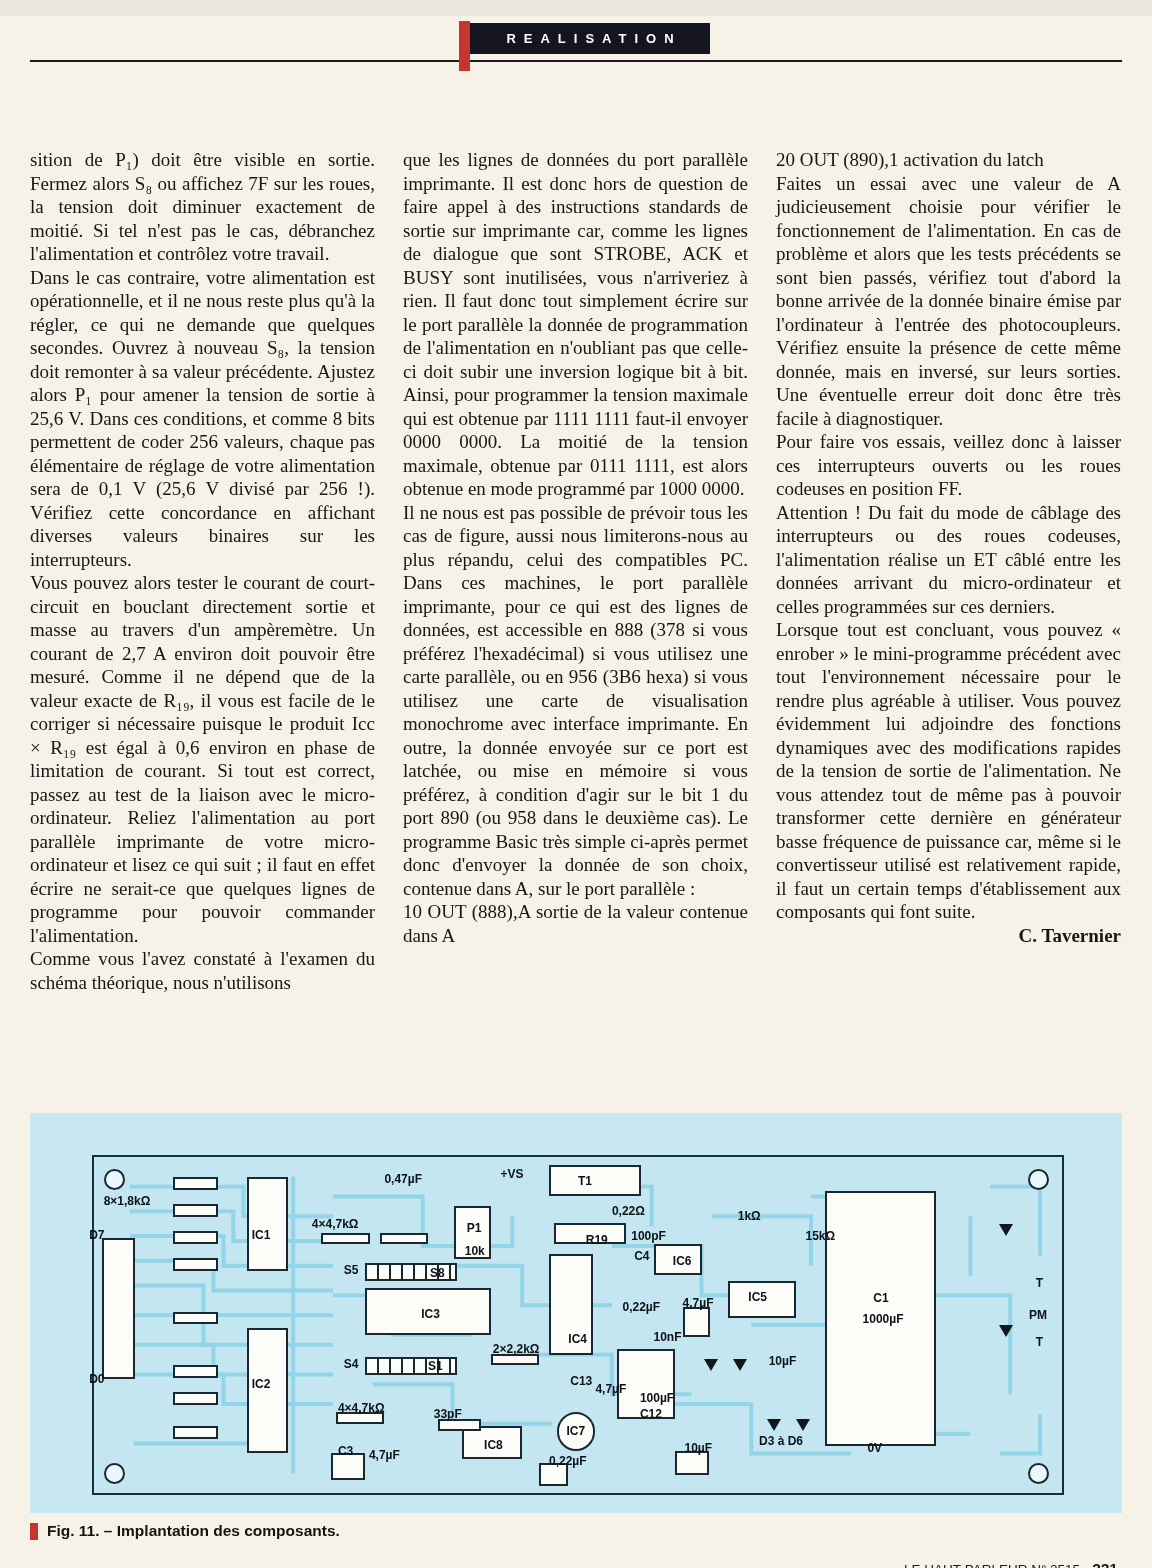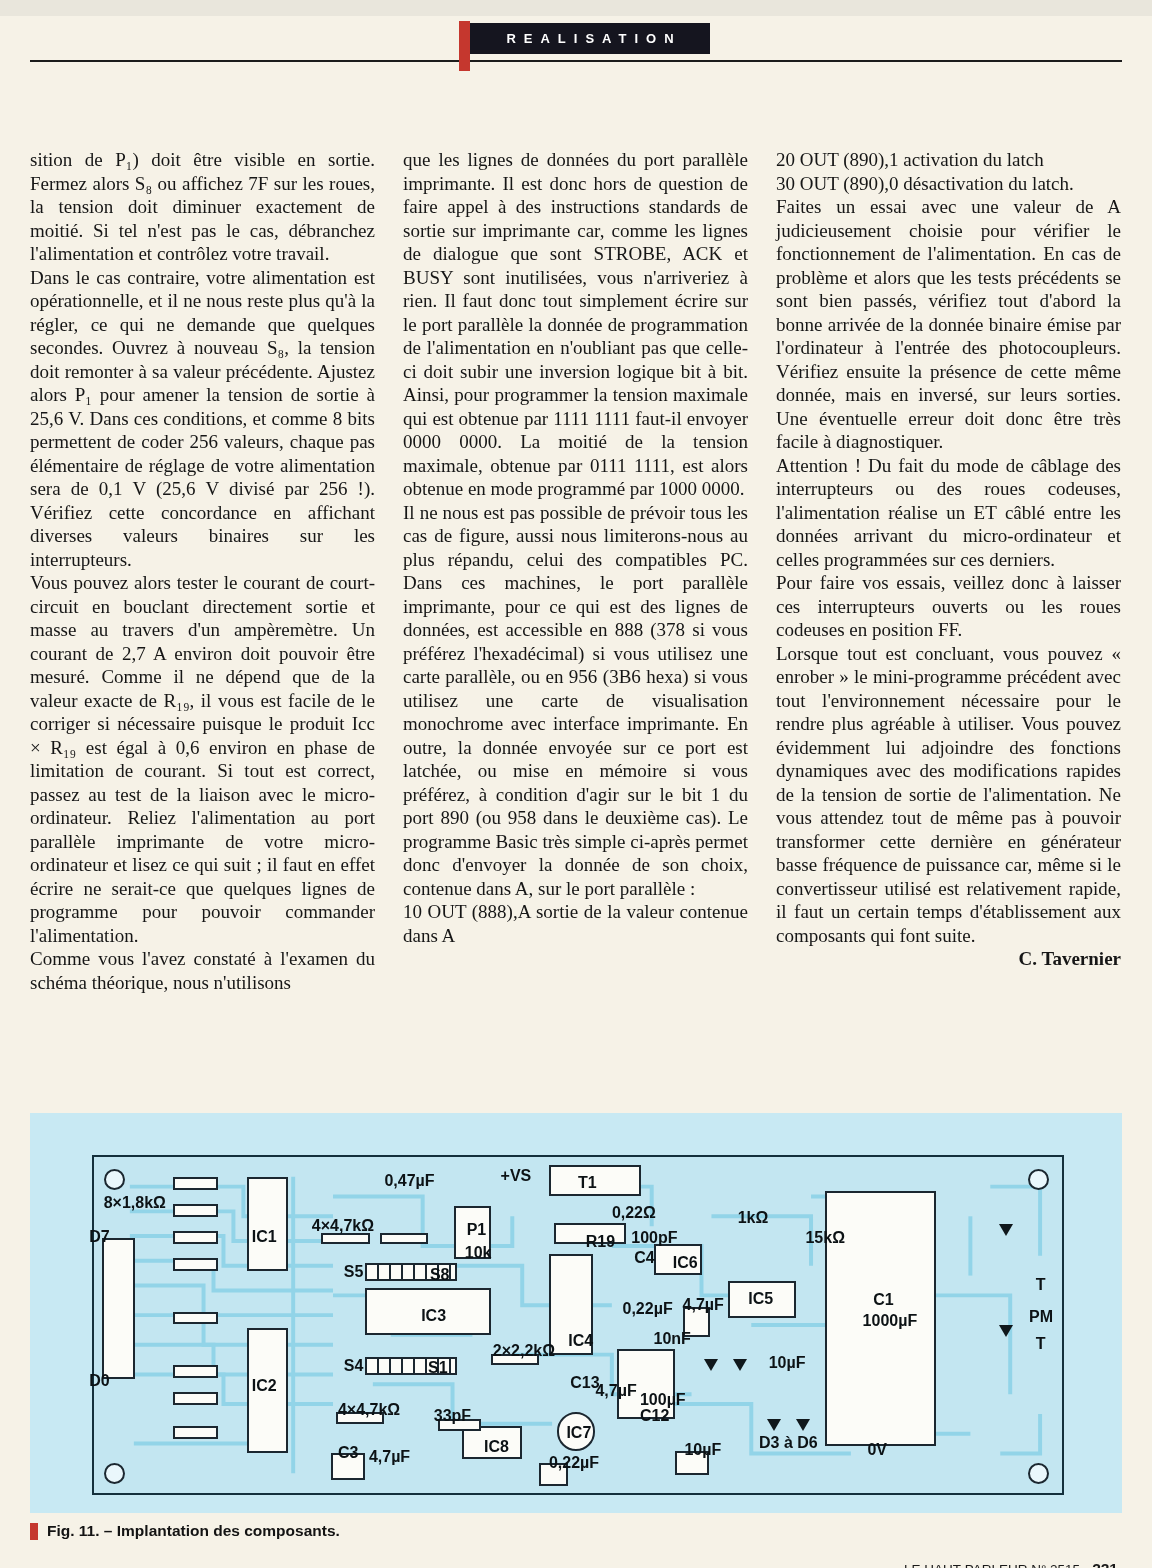--- a/index.html
+++ b/index.html
@@ -26,21 +26,21 @@
   .col { width:345px; font-size:19px; line-height:23.5px; text-align:justify; }
   .col p { margin:0; }
   .signature { text-align:right; font-weight:bold; margin-top:3px; }
 
   
   .figure { position:absolute; top:1097px; left:30px; width:1092px; height:400px; background:#c8e9f3; }
   .board { position:absolute; left:62px; top:42px; width:972px; height:340px; border:2px solid #14303c; background:#c3e6f1; }
   .board svg { position:absolute; inset:0; width:100%; height:100%; z-index:1; }
   .pcb-label {
     position:absolute; z-index:4; font-family:"Liberation Sans",sans-serif;
-    font-size:16px; font-weight:bold; color:#0c1215; white-space:nowrap;
+    font-size:12px; font-weight:bold; color:#0c1215; white-space:nowrap;
   }
   .cmp { position:absolute; z-index:2; background:#fcfcf8; border:2px solid #1b2press73; border:2px solid #1b2730; }
   .cmp-ic { border-width:2px; }
   .cmp-circle, .cmp-pad { border-radius:50%; aspect-ratio:1/1; }
   .cmp-pad { background:#eaf7fc; border-width:2px; }
   .cmp-switch { background:repeating-linear-gradient(90deg,#fcfcf8 0 10px,#1b2730 10px 12px); }
   .cmp-diode {
     width:0; height:0; background:none; border:none;
     border-left:7px solid transparent; border-right:7px solid transparent;
     border-top:12px solid #10181c;
@@ -78,24 +78,23 @@
       <p>Vous pouvez alors tester le courant de court-circuit en bouclant directement sortie et masse au travers d'un ampèremètre. Un courant de 2,7 A environ doit pouvoir être mesuré. Comme il ne dépend que de la valeur exacte de R₁₉, il vous est facile de le corriger si nécessaire puisque le produit Icc × R₁₉ est égal à 0,6 environ en phase de limitation de courant. Si tout est correct, passez au test de la liaison avec le micro-ordinateur. Reliez l'alimentation au port parallèle imprimante de votre micro-ordinateur et lisez ce qui suit ; il faut en effet écrire ne serait-ce que quelques lignes de programme pour pouvoir commander l'alimentation.</p>
       <p>Comme vous l'avez constaté à l'examen du schéma théorique, nous n'utilisons</p>
     </div>
     <div class="col">
       <p>que les lignes de données du port parallèle imprimante. Il est donc hors de question de faire appel à des instructions standards de sortie sur imprimante car, comme les lignes de dialogue que sont STROBE, ACK et BUSY sont inutilisées, vous n'arriveriez à rien. Il faut donc tout simplement écrire sur le port parallèle la donnée de programmation de l'alimentation en n'oubliant pas que celle-ci doit subir une inversion logique bit à bit. Ainsi, pour programmer la tension maximale qui est obtenue par 1111 1111 faut-il envoyer 0000 0000. La moitié de la tension maximale, obtenue par 0111 1111, est alors obtenue en mode programmé par 1000 0000.</p>
       <p>Il ne nous est pas possible de prévoir tous les cas de figure, aussi nous limiterons-nous au plus répandu, celui des compatibles PC. Dans ces machines, le port parallèle imprimante, pour ce qui est des lignes de données, est accessible en 888 (378 si vous préférez l'hexadécimal) si vous utilisez une carte parallèle, ou en 956 (3B6 hexa) si vous utilisez une carte de visualisation monochrome avec interface imprimante. En outre, la donnée envoyée sur ce port est latchée, ou mise en mémoire si vous préférez, à condition d'agir sur le bit 1 du port 890 (ou 958 dans le deuxième cas). Le programme Basic très simple ci-après permet donc d'envoyer la donnée de son choix, contenue dans A, sur le port parallèle :</p>
       <p>10 OUT (888),A sortie de la valeur contenue dans A</p>
     </div>
     <div class="col">
       <p>20 OUT (890),1 activation du latch</p>
-      <p>30 OUT (890),0 désactivation du latch.</p>
       <p>Faites un essai avec une valeur de A judicieusement choisie pour vérifier le fonctionnement de l'alimentation. En cas de problème et alors que les tests précédents se sont bien passés, vérifiez tout d'abord la bonne arrivée de la donnée binaire émise par l'ordinateur à l'entrée des photocoupleurs. Vérifiez ensuite la présence de cette même donnée, mais en inversé, sur leurs sorties. Une éventuelle erreur doit donc être très facile à diagnostiquer.</p>
+      <p>Pour faire vos essais, veillez donc à laisser ces interrupteurs ouverts ou les roues codeuses en position FF.</p>
       <p>Attention ! Du fait du mode de câblage des interrupteurs ou des roues codeuses, l'alimentation réalise un ET câblé entre les données arrivant du micro-ordinateur et celles programmées sur ces derniers.</p>
-      <p>Pour faire vos essais, veillez donc à laisser ces interrupteurs ouverts ou les roues codeuses en position FF.</p>
       <p>Lorsque tout est concluant, vous pouvez « enrober » le mini-programme précédent avec tout l'environnement nécessaire pour le rendre plus agréable à utiliser. Vous pouvez évidemment lui adjoindre des fonctions dynamiques avec des modifications rapides de la tension de sortie de l'alimentation. Ne vous attendez tout de même pas à pouvoir transformer cette dernière en générateur basse fréquence de puissance car, même si le convertisseur utilisé est relativement rapide, il faut un certain temps d'établissement aux composants qui font suite.</p>
       <p class="signature">C. Tavernier</p>
     </div>
   </section>
 
   <div class="figure">
     <div class="board">
       <svg viewBox="0 0 972 340" preserveAspectRatio="none">
         <g stroke="#92d4e8" stroke-width="4" fill="none">
           <path d="M36 30 H150 V60 H240"></path>

